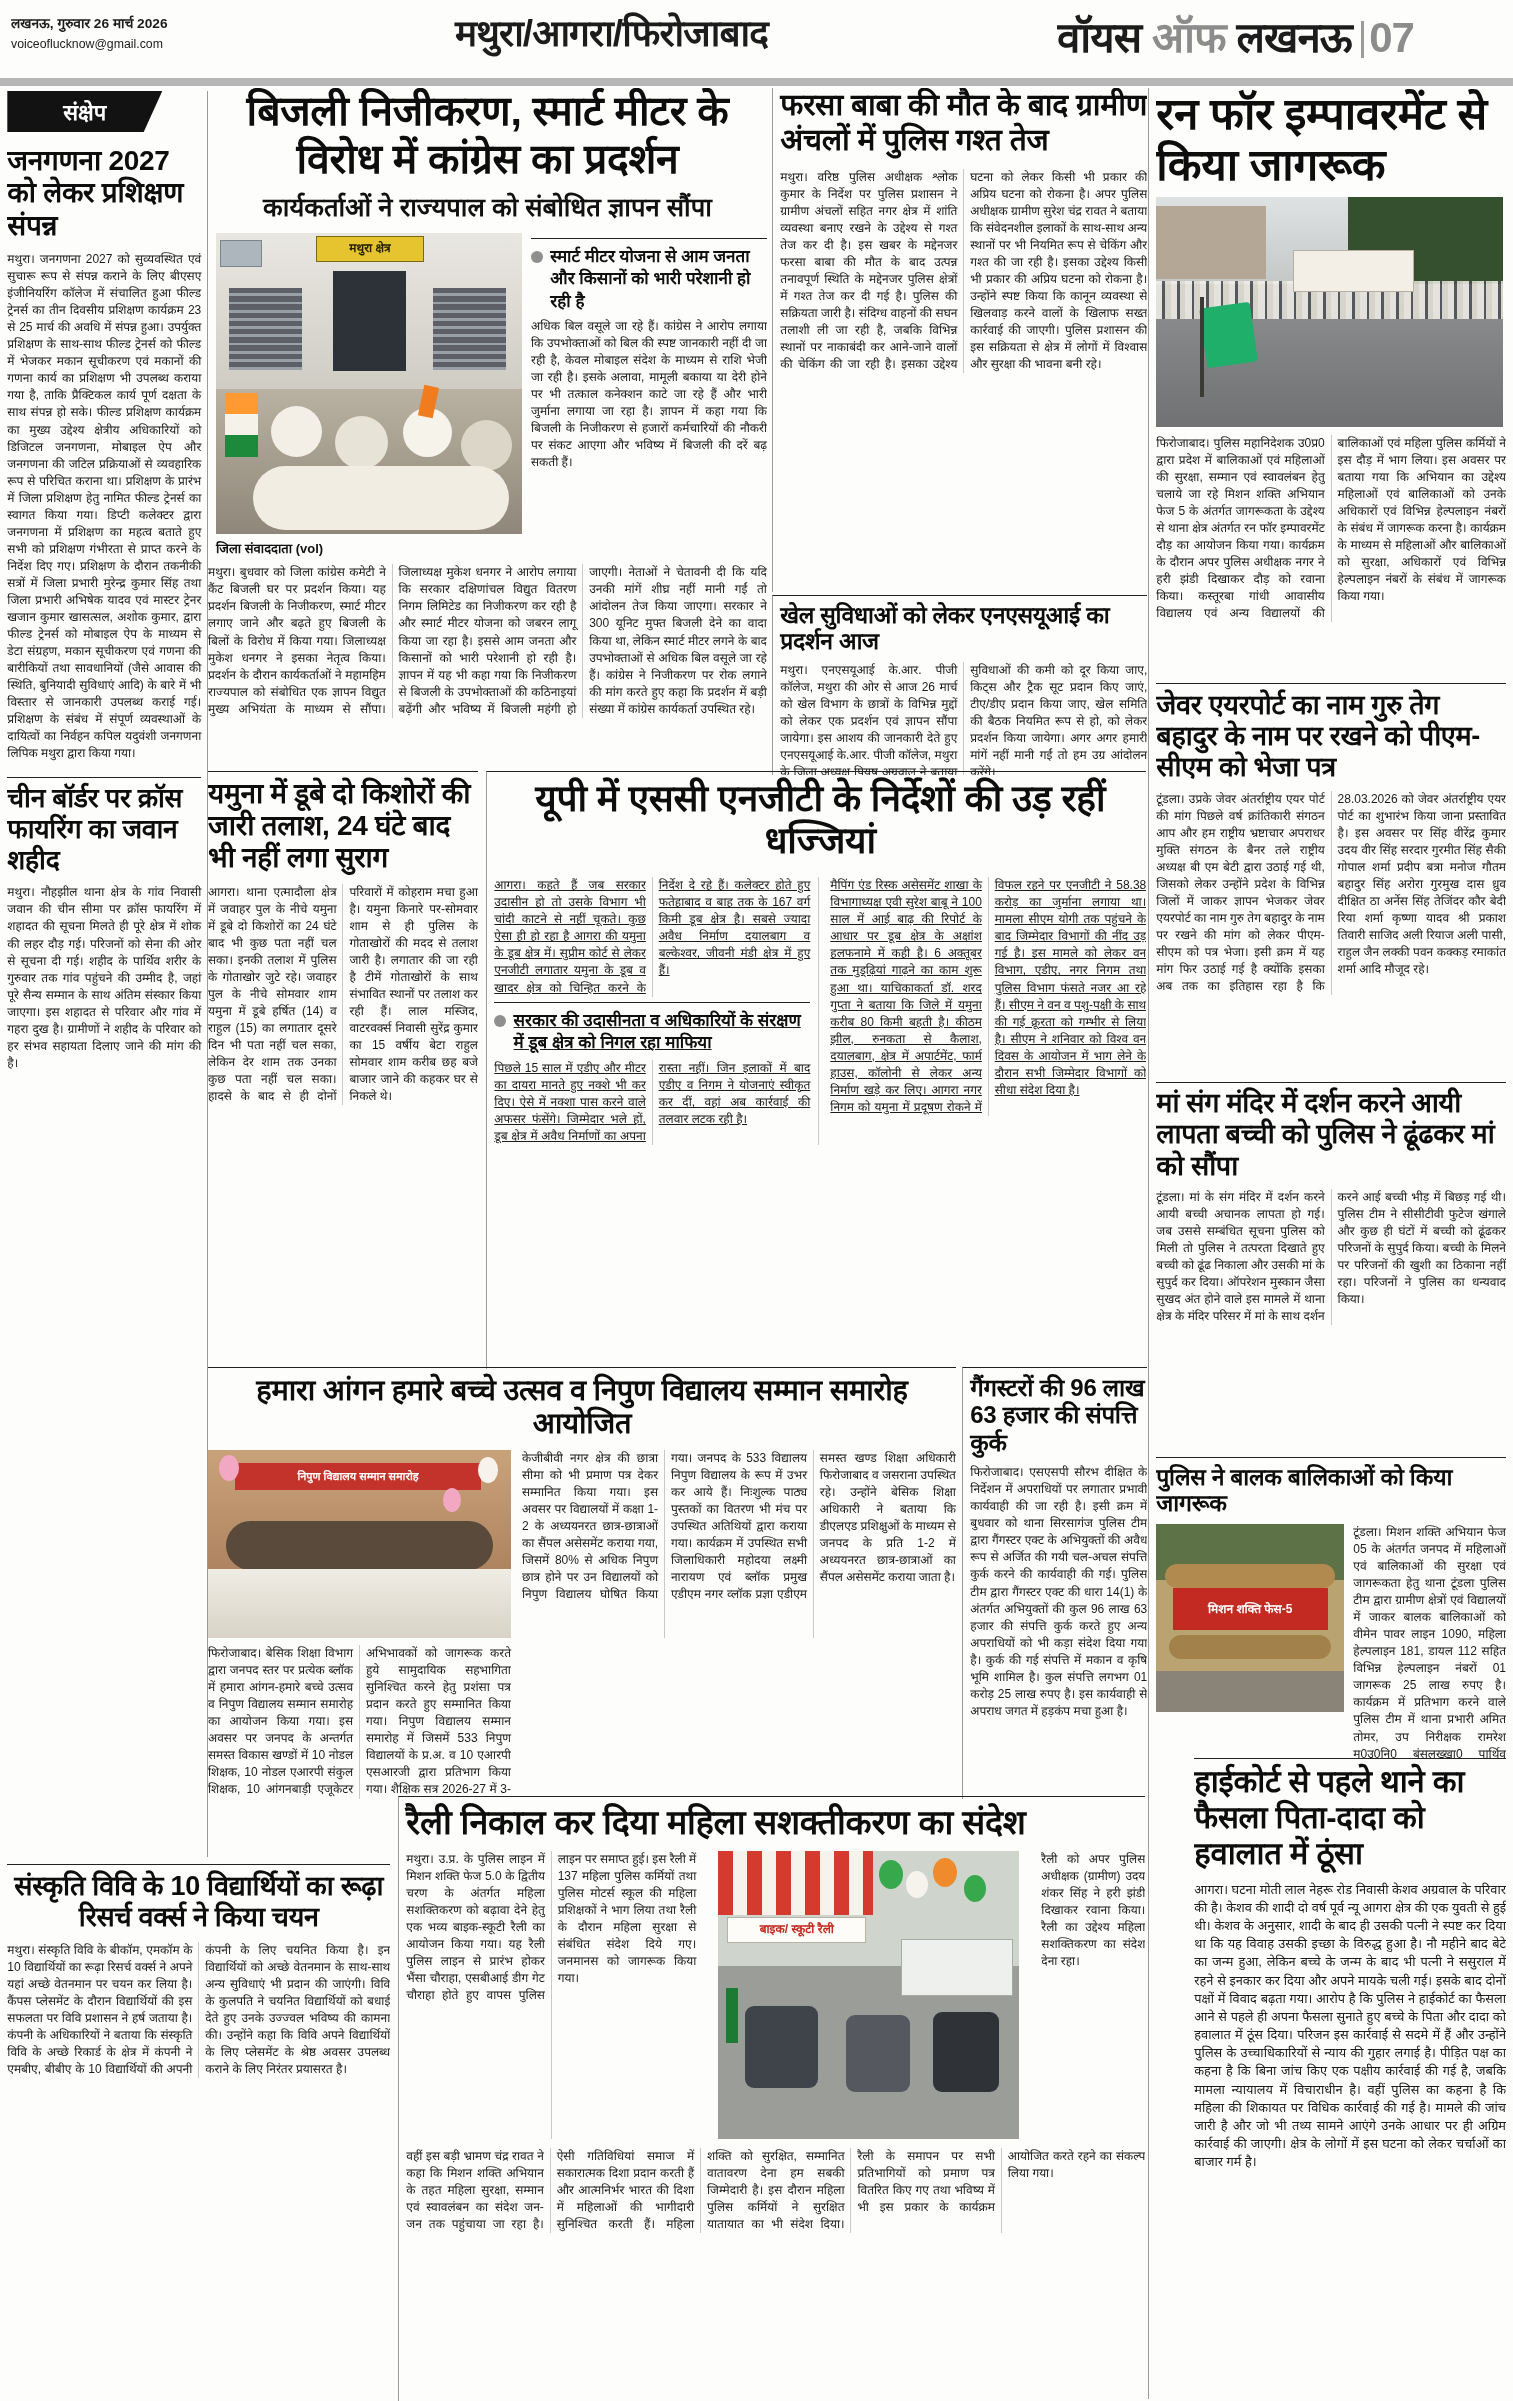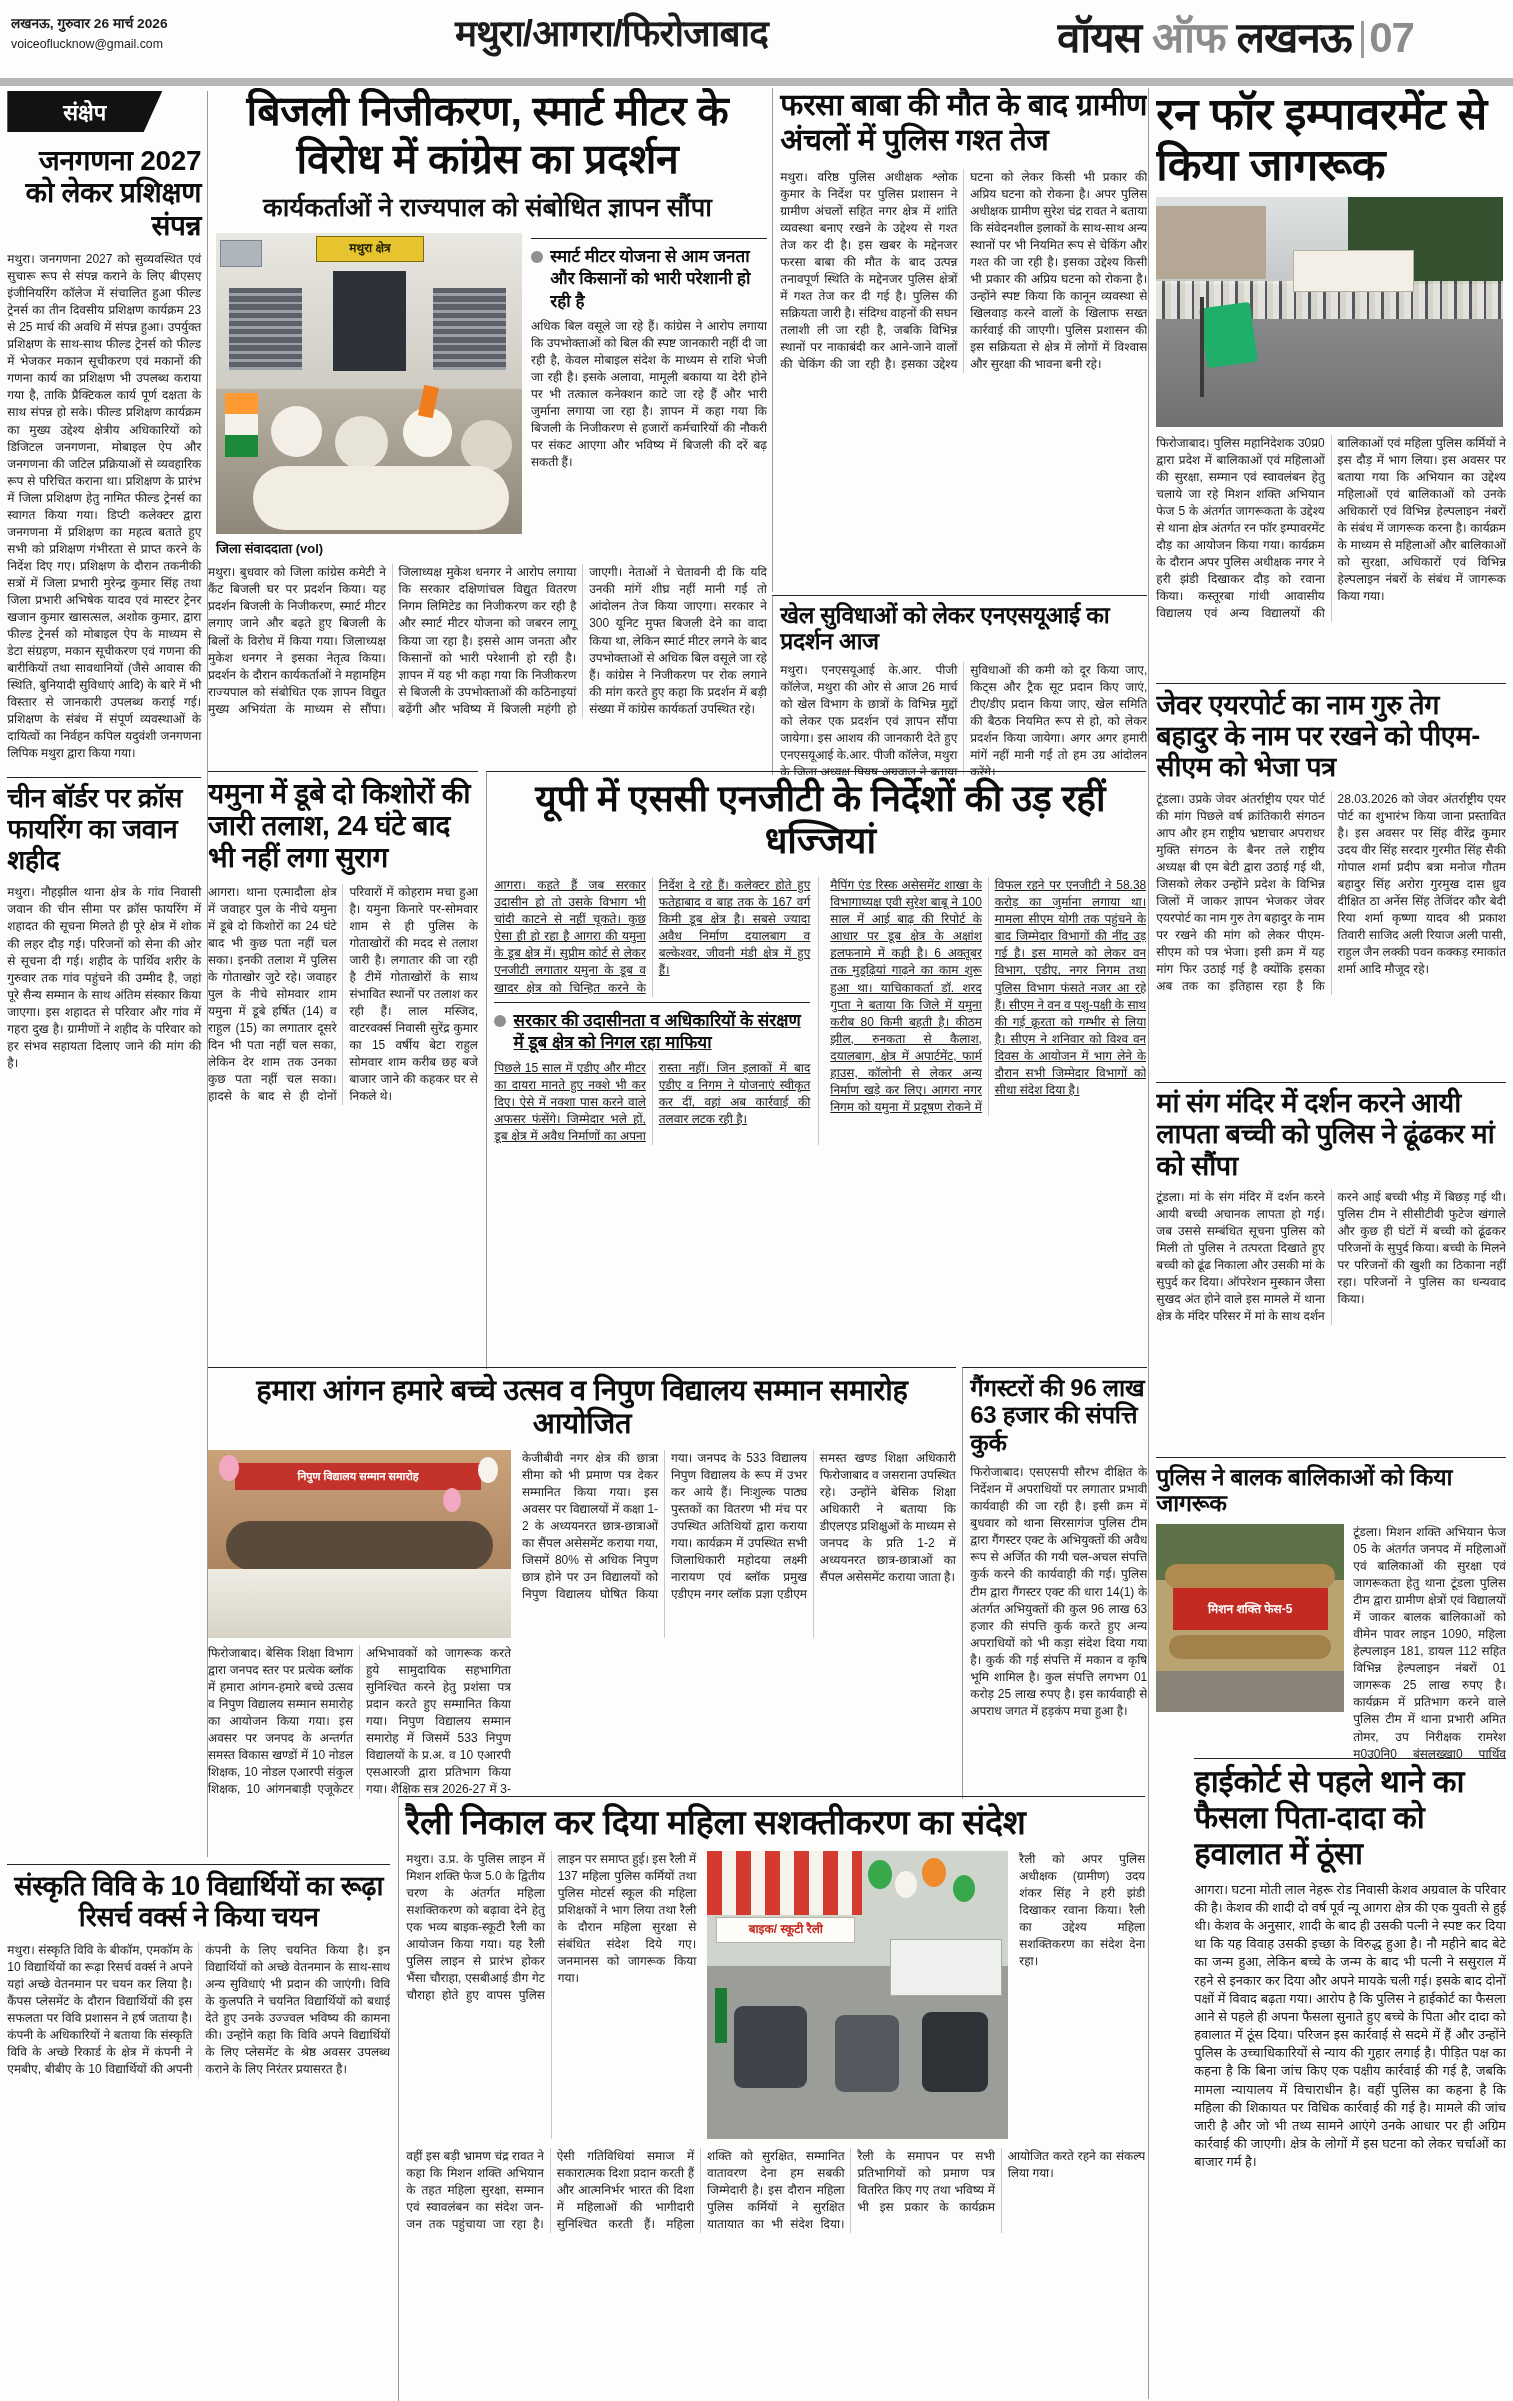--- a/index.html
+++ b/index.html
@@ -46,21 +46,21 @@
     <span class="w1">वॉयस</span>
     <span class="w2">ऑफ</span>
     <span class="w1">लखनऊ</span><span class="sep"></span><span class="pg">07</span>
   </div>
   <div class="gray-rule"></div>
 
   <div class="block" style="left:7.3px;top:91px;width:194px;height:1766px;border-right:0.9px solid #9a9a9a;padding-right:5.5px;">
     <div class="brief-box">
       <span>संक्षेप</span>
     </div>
-    <div class="headline" style="font-size:28px;margin:12.8px 0 9px 0;text-align:right;">जनगणना 2027 को लेकर प्रशिक्षण संपन्न</div>
+    <div class="headline" style="font-size:28px;margin:12.8px 0 9px 0;">जनगणना 2027 को लेकर प्रशिक्षण संपन्न</div>
     <div class="body">मथुरा। जनगणना 2027 को सुव्यवस्थित एवं सुचारू रूप से संपन्न कराने के लिए बीएसए इंजीनियरिंग कॉलेज में संचालित हुआ फील्ड ट्रेनर्स का तीन दिवसीय प्रशिक्षण कार्यक्रम 23 से 25 मार्च की अवधि में संपन्न हुआ। उपर्युक्त प्रशिक्षण के साथ-साथ फील्ड ट्रेनर्स को फील्ड में भेजकर मकान सूचीकरण एवं मकानों की गणना कार्य का प्रशिक्षण भी उपलब्ध कराया गया है, ताकि प्रैक्टिकल कार्य पूर्ण दक्षता के साथ संपन्न हो सके। फील्ड प्रशिक्षण कार्यक्रम का मुख्य उद्देश्य क्षेत्रीय अधिकारियों को डिजिटल जनगणना, मोबाइल ऐप और जनगणना की जटिल प्रक्रियाओं से व्यवहारिक रूप से परिचित कराना था। प्रशिक्षण के प्रारंभ में जिला प्रशिक्षण हेतु नामित फील्ड ट्रेनर्स का स्वागत किया गया। डिप्टी कलेक्टर द्वारा जनगणना में प्रशिक्षण का महत्व बताते हुए सभी को प्रशिक्षण गंभीरता से प्राप्त करने के निर्देश दिए गए। प्रशिक्षण के दौरान तकनीकी सत्रों में जिला प्रभारी मुरेन्द्र कुमार सिंह तथा जिला प्रभारी अभिषेक यादव एवं मास्टर ट्रेनर खजान कुमार खासत्सल, अशोक कुमार, द्वारा फील्ड ट्रेनर्स को मोबाइल ऐप के माध्यम से डेटा संग्रहण, मकान सूचीकरण एवं गणना की बारीकियों तथा सावधानियों (जैसे आवास की स्थिति, बुनियादी सुविधाएं आदि) के बारे में भी विस्तार से जानकारी उपलब्ध कराई गई। प्रशिक्षण के संबंध में संपूर्ण व्यवस्थाओं के दायित्वों का निर्वहन कपिल यदुवंशी जनगणना लिपिक मथुरा द्वारा किया गया।</div>
     <div class="headline rule-top" style="font-size:26.5px;margin-top:14.6px;">चीन बॉर्डर पर क्रॉस फायरिंग का जवान शहीद</div>
     <div class="body" style="margin-top:9px;">मथुरा। नौहझील थाना क्षेत्र के गांव निवासी जवान की चीन सीमा पर क्रॉस फायरिंग में शहादत की सूचना मिलते ही पूरे क्षेत्र में शोक की लहर दौड़ गई। परिजनों को सेना की ओर से सूचना दी गई। शहीद के पार्थिव शरीर के गुरुवार तक गांव पहुंचने की उम्मीद है, जहां पूरे सैन्य सम्मान के साथ अंतिम संस्कार किया जाएगा। इस शहादत से परिवार और गांव में गहरा दुख है। ग्रामीणों ने शहीद के परिवार को हर संभव सहायता दिलाए जाने की मांग की है।</div>
   </div>
 
   <div class="block rule-top" style="left:7.3px;top:1864px;width:383px;height:531px;">
     <div class="headline" style="font-size:27px;text-align:center;">संस्कृति विवि के 10 विद्यार्थियों का रूढ़ा रिसर्च वर्क्स ने किया चयन</div>
     <div class="body cols2" style="margin-top:9px;">मथुरा। संस्कृति विवि के बीकॉम, एमकॉम के 10 विद्यार्थियों का रूढ़ा रिसर्च वर्क्स ने अपने यहां अच्छे वेतनमान पर चयन कर लिया है। कैंपस प्लेसमेंट के दौरान विद्यार्थियों की इस सफलता पर विवि प्रशासन ने हर्ष जताया है। कंपनी के अधिकारियों ने बताया कि संस्कृति विवि के अच्छे रिकार्ड के क्षेत्र में कंपनी ने एमबीए, बीबीए के 10 विद्यार्थियों की अपनी कंपनी के लिए चयनित किया है। इन विद्यार्थियों को अच्छे वेतनमान के साथ-साथ अन्य सुविधाएं भी प्रदान की जाएंगी। विवि के कुलपति ने चयनित विद्यार्थियों को बधाई देते हुए उनके उज्ज्वल भविष्य की कामना की। उन्होंने कहा कि विवि अपने विद्यार्थियों के लिए प्लेसमेंट के श्रेष्ठ अवसर उपलब्ध कराने के लिए निरंतर प्रयासरत है।</div>
   </div>
 
@@ -147,21 +147,21 @@
     <div class="body cols2" style="width:303px;margin-top:7.3px;">फिरोजाबाद। बेसिक शिक्षा विभाग द्वारा जनपद स्तर पर प्रत्येक ब्लॉक में हमारा आंगन-हमारे बच्चे उत्सव व निपुण विद्यालय सम्मान समारोह का आयोजन किया गया। इस अवसर पर जनपद के अन्तर्गत समस्त विकास खण्डों में 10 नोडल शिक्षक, 10 नोडल एआरपी संकुल शिक्षक, 10 आंगनबाड़ी एजूकेटर व 10 शिक्षामित्र द्वारा प्रतिभाग किया गया, जिन्हें हमारा आंगन हमारे बच्चे अभियान के अन्तर्गत बुनियादी एवं प्राथमिक शिक्षा हेतु अभिभावकों को जागरूक करते हुये सामुदायिक सहभागिता सुनिश्चित करने हेतु प्रशंसा पत्र प्रदान करते हुए सम्मानित किया गया। निपुण विद्यालय सम्मान समारोह में जिसमें 533 निपुण विद्यालयों के प्र.अ. व 10 एआरपी एसआरजी द्वारा प्रतिभाग किया गया। शैक्षिक सत्र 2026-27 में 3-4 वर्ष आयु के बच्चों का नामांकन कराये जाने हेतु अभियान चलाया जायेगा।</div>
   </div>
 
   <div class="block vr-left rule-top" style="left:962px;top:1367px;width:177px;height:425px;">
     <div class="headline" style="font-size:24px;">गैंगस्टरों की 96 लाख 63 हजार की संपत्ति कुर्क</div>
     <div class="body" style="margin-top:7.3px;">फिरोजाबाद। एसएसपी सौरभ दीक्षित के निर्देशन में अपराधियों पर लगातार प्रभावी कार्यवाही की जा रही है। इसी क्रम में बुधवार को थाना सिरसागंज पुलिस टीम द्वारा गैंगस्टर एक्ट के अभियुक्तों की अवैध रूप से अर्जित की गयी चल-अचल संपत्ति कुर्क करने की कार्यवाही की गई। पुलिस टीम द्वारा गैंगस्टर एक्ट की धारा 14(1) के अंतर्गत अभियुक्तों की कुल 96 लाख 63 हजार की संपत्ति कुर्क करते हुए अन्य अपराधियों को भी कड़ा संदेश दिया गया है। कुर्क की गई संपत्ति में मकान व कृषि भूमि शामिल है। कुल संपत्ति लगभग 01 करोड़ 25 लाख रुपए है। इस कार्यवाही से अपराध जगत में हड़कंप मचा हुआ है।</div>
   </div>
 
   <div class="block vr-left rule-top" style="left:398px;top:1796px;width:739px;height:601px;">
     <div class="headline" style="font-size:34px;">रैली निकाल कर दिया महिला सशक्तीकरण का संदेश</div>
-    <div style="display:flex;gap:11px;margin-top:9px;">
+    <div style="display:flex;gap:22px;margin-top:9px;">
       <div class="body cols2" style="flex:0 0 290px;">मथुरा। उ.प्र. के पुलिस लाइन में मिशन शक्ति फेज 5.0 के द्वितीय चरण के अंतर्गत महिला सशक्तिकरण को बढ़ावा देने हेतु एक भव्य बाइक-स्कूटी रैली का आयोजन किया गया। यह रैली पुलिस लाइन से प्रारंभ होकर भैंसा चौराहा, एसबीआई डीग गेट चौराहा होते हुए वापस पुलिस लाइन पर समाप्त हुई। इस रैली में 137 महिला पुलिस कर्मियों तथा पुलिस मोटर्स स्कूल की महिला प्रशिक्षकों ने भाग लिया तथा रैली के दौरान महिला सुरक्षा से संबंधित संदेश दिये गए। जनमानस को जागरूक किया गया।</div>
       <div class="photo" style="flex:0 0 301px;height:288px;">
         <div style="left:0;top:0;width:100%;height:100%;background:linear-gradient(#cfd4cd 0 40%,#9b9d99 40% 100%);"></div>
         <div style="left:0;top:0;width:155px;height:64px;background:repeating-linear-gradient(90deg,#d43b2e 0 14.6px,#f6f3ec 14.6px 29px);"></div>
         <div style="left:9px;top:66px;width:137px;height:24px;background:#fdfcf8;border:0.9px solid #b9b3a6;color:#c42a20;font-weight:800;font-size:12px;text-align:center;line-height:23px;">बाइक/ स्कूटी रैली</div>
         <div style="left:161px;top:9px;width:24px;height:29px;border-radius:50%;background:#37a84c;"></div>
         <div style="left:188px;top:20px;width:22px;height:27px;border-radius:50%;background:#f6f3ec;"></div>
         <div style="left:215px;top:7.3px;width:24px;height:29px;border-radius:50%;background:#ef8b2c;"></div>
         <div style="left:246px;top:24px;width:22px;height:27px;border-radius:50%;background:#37a84c;"></div>
         <div style="left:183px;top:88px;width:110px;height:55px;background:#eef0ee;border:0.9px solid #a8aaa6;"></div>

